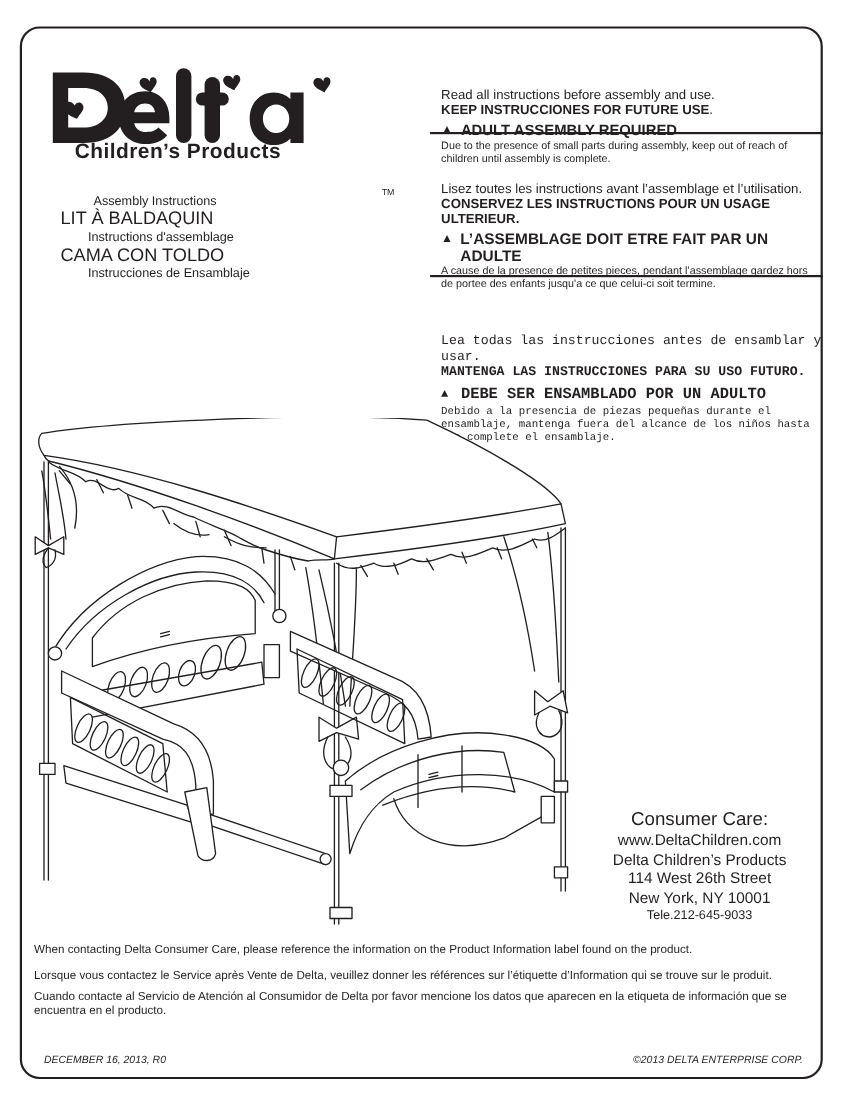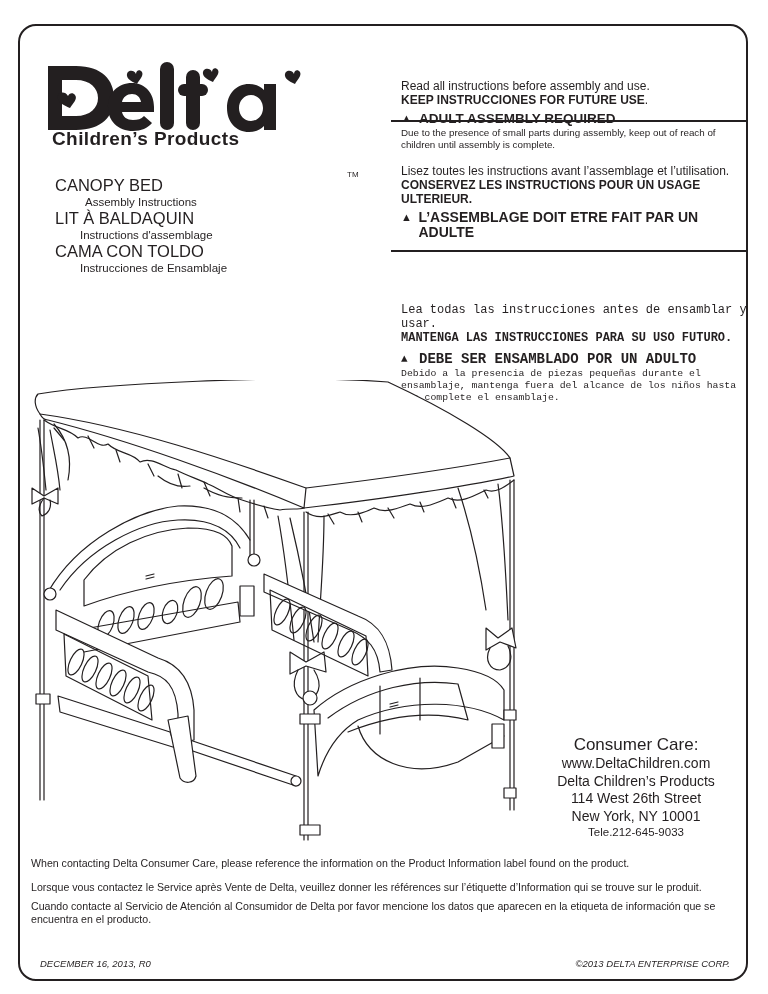--- a/index.html
+++ b/index.html
@@ -2,21 +2,21 @@
 <html><head>
 <meta charset="utf-8">
 <style>
   html, body { margin: 0; padding: 0; background: #ffffff; }
   body { width: 768px; height: 994px; position: relative; overflow: hidden; font-family: "Liberation Sans", sans-serif; color: #231f20; }
   .frame { position: absolute; left: 18px; top: 24px; width: 730px; height: 957px; border: 2px solid #231f20; border-radius: 18px; box-sizing: border-box; }
 
   
   .logo { position: absolute; left: 42px; top: 52px; width: 270px; height: 100px; }
   .logo svg { display: block; }
-  .logo-sub { position: absolute; left: 52px; top: 128px; font-size: 19px; font-weight: bold; letter-spacing: 0.4px; color: #231f20; white-space: nowrap; }
+  .logo-sub { position: absolute; left: 68px; top: 128px; font-size: 19px; font-weight: bold; letter-spacing: 0.4px; color: #231f20; white-space: nowrap; }
   .logo-tm { position: absolute; left: 305px; top: 118px; font-size: 8px; font-weight: normal; color: #231f20; }
 
   
   .titles { position: absolute; left: 55px; top: 176px; width: 260px; }
   .t-main { font-size: 16.5px; line-height: 19px; color: #231f20; white-space: nowrap; }
   .t-sub { font-size: 11.5px; line-height: 14px; color: #231f20; white-space: nowrap; }
   .t-sub.en { padding-left: 30px; }
   .t-sub.fr { padding-left: 25px; }
   .t-sub.es { padding-left: 25px; }
 
@@ -74,21 +74,20 @@
 
     <path d="M222 32 h12 v46 h-12 v-4 c-4 4 -9 6 -15 6 c-13 0 -22 -10 -22 -24 c0 -14 9 -24 22 -24 c6 0 11 2 15 6 z M209 43 c-7 0 -12 6 -12 13 c0 7 5 13 12 13 c7 0 12 -6 12 -13 c0 -7 -5 -13 -12 -13 z" fill="#231f20"></path>
 
     <path d="M252 22 c-2 -5 -10 -4 -9 2 c1 4 6 6 10 8 c2 -4 7 -8 5 -12 c-2 -3 -6 -2 -6 2 z" fill="#231f20"></path>
   </svg>
   <span class="logo-tm">TM</span>
 </div>
 <div class="logo-sub">Children’s Products</div>
 
 <div class="titles">
-  <div class="t-main">CANOPY BED</div>
   <div class="t-sub en">Assembly Instructions</div>
   <div class="t-main">LIT À BALDAQUIN</div>
   <div class="t-sub fr">Instructions d'assemblage</div>
   <div class="t-main">CAMA CON TOLDO</div>
   <div class="t-sub es">Instrucciones de Ensamblaje</div>
 </div>
 
 <div class="warn-col">
   <div class="warn-block" style="height:80px;">
     <p class="p-intro">
@@ -104,20 +103,21 @@
 
   <div class="warn-block" style="margin-top:5px; height:125px;">
     <p class="p-intro">
       <span>Lisez toutes les instructions avant l’assemblage et l’utilisation.</span>
       <b>CONSERVEZ LES INSTRUCTIONS POUR UN USAGE ULTERIEUR.</b>
     </p>
     <div class="warn-head big">
       <span class="tri">▲</span>
       <span>L’ASSEMBLAGE DOIT ETRE FAIT PAR UN ADULTE</span>
     </div>
+    <p class="p-body">A cause de la presence de petites pieces, pendant l’assemblage gardez hors de portee des enfants jusqu'a  ce que celui-ci soit termine.</p>
   </div>
 
   <div class="warn-block" style="margin-top:14px;font-family:Liberation Mono, monospace;">
     <p class="p-intro">
       <span>Lea todas las instrucciones antes de ensamblar y usar.</span><br>
       <b>MANTENGA LAS INSTRUCCIONES PARA SU USO FUTURO.</b>
     </p>
     <div class="warn-head big" style="margin-top:7px;">
       <span class="tri">▲</span>
       <span>DEBE SER ENSAMBLADO POR UN ADULTO</span>

